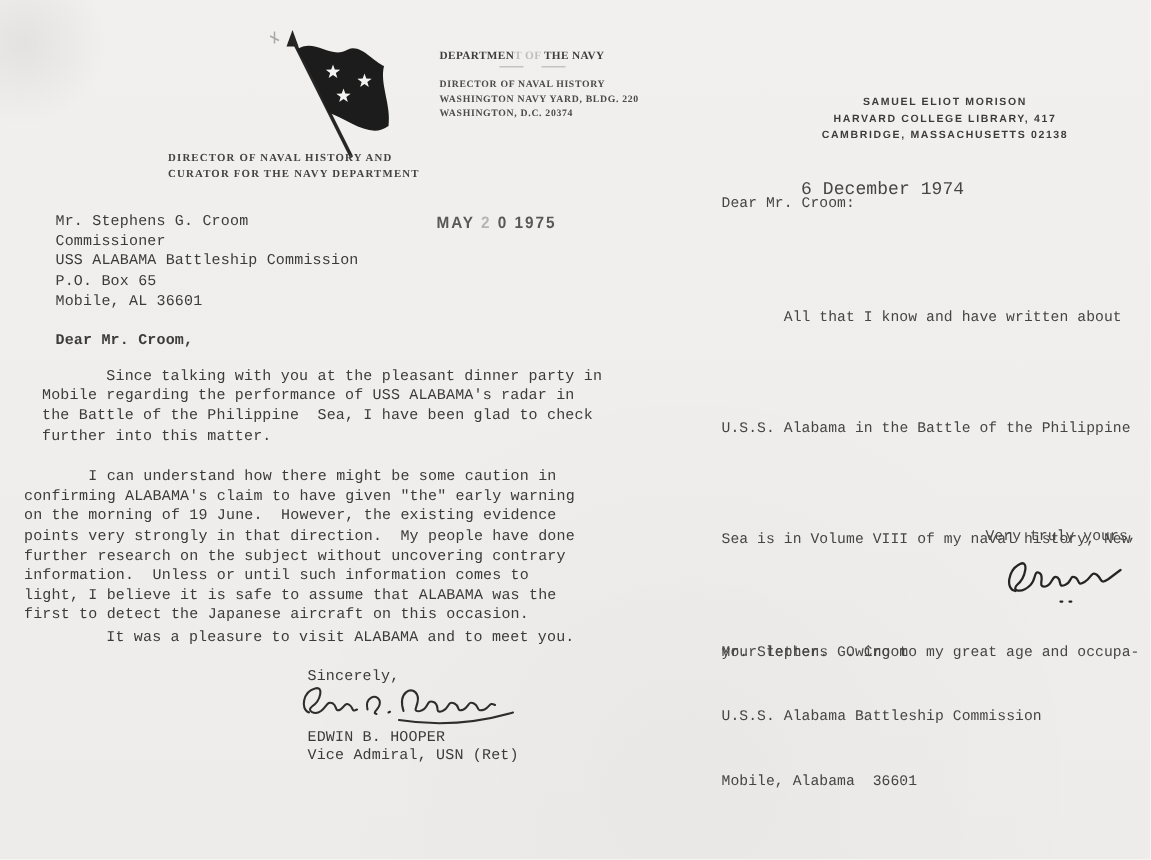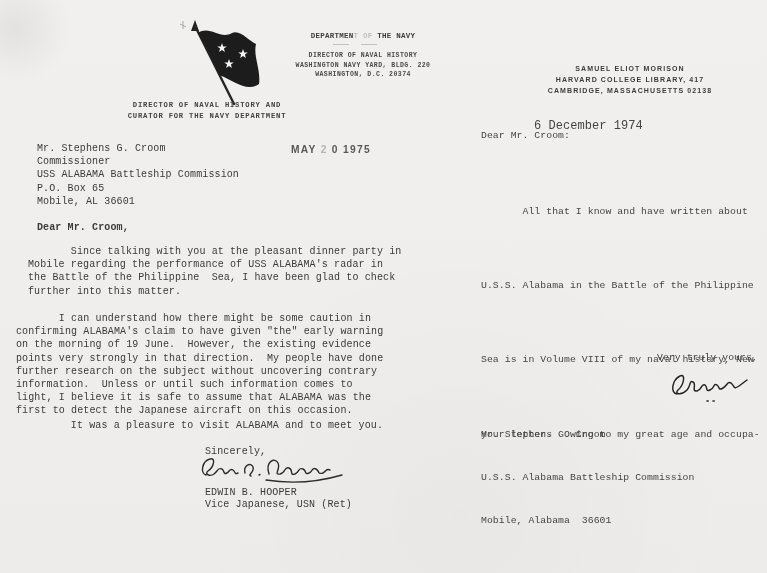--- a/index.html
+++ b/index.html
@@ -13,21 +13,21 @@
   }
   .abs{position:absolute;}
   .pre{white-space:pre;}
   .type-l{font:10px/13.2px "Liberation Mono","DejaVu Sans Mono",monospace;
           letter-spacing:.12px;color:#3b3b3b;}
   .type-r{font:9.8px/24.8px "Liberation Mono","DejaVu Sans Mono",monospace;
           letter-spacing:.05px;color:#454545;}
   .type-r2{font:9.8px/14.4px "Liberation Mono","DejaVu Sans Mono",monospace;
           letter-spacing:.05px;color:#454545;}
   .u{text-underline-offset:2px;}
-  .lh{font-family:Liberation Mono, monospace;color:#464646;text-align:center;}
+  .lh{font-family:Liberation Serif, serif;color:#464646;}
   .lh-title{font-size:7.5px;font-weight:700;letter-spacing:.25px;color:#3e3e3e;white-space:pre;}
   .lh-line{font-size:6.5px;font-weight:600;letter-spacing:.45px;line-height:9.6px;color:#4a4a4a;}
   .office-line{font-size:7.2px;font-weight:600;letter-spacing:.8px;line-height:10.5px;color:#434343;}
   .lh2-line{font-size:7px;font-weight:700;letter-spacing:1.1px;line-height:11px;color:#3c3c3c;
             font-family:"Liberation Sans","DejaVu Sans",sans-serif;text-align:center;}
   .stamp{font-family:"Liberation Sans","DejaVu Sans",sans-serif;font-weight:700;
          font-size:11px;letter-spacing:1.4px;color:#585858;transform:scaleX(.93);
          transform-origin:left;white-space:pre;}
   .stamp .faint{opacity:.38;}
   .faded{opacity:.28;}
@@ -101,21 +101,21 @@
     <g fill="none" stroke="#2d2d2d" stroke-width="1.4" stroke-linecap="round">
       <path d="M10,22 C4,20 6,8 14,6 C20,4 18,14 12,18 C8,21 14,24 18,21 C22,18 22,14 26,16 C29,18 27,22 31,20 C34,18 34,15 37,17 C40,19 38,22 42,20"></path>
       <path d="M49,20 C47,12 55,9 57,14 C59,19 51,22 55,23"></path>
       <path d="M63,22 l1,-0.5"></path>
       <path d="M73,21 C69,8 79,4 82,10 C85,16 77,22 84,21 C90,20 88,13 93,15 C98,17 93,23 99,21 C104,19 102,14 107,16 C111,18 108,22 113,20 C117,18 116,14 120,16 C124,18 121,22 127,20 C131,18 130,15 134,17"></path>
       <path d="M70,27 C95,31 122,29 146,22"></path>
     </g>
   </svg>
 
   <div class="abs type-l" style="left:205px;top:486px;">EDWIN B. HOOPER</div>
-  <div class="abs type-l" style="left:205px;top:498px;">Vice Japanese, USN (Ret)</div>
+  <div class="abs type-l" style="left:205px;top:498px;">Vice Admiral, USN (Ret)</div>
 
   <div class="abs" style="left:520px;top:63px;width:220px;">
     <div class="lh2-line">SAMUEL ELIOT MORISON</div>
     <div class="lh2-line">HARVARD COLLEGE LIBRARY, 417</div>
     <div class="lh2-line">CAMBRIDGE, MASSACHUSETTS 02138</div>
   </div>
 
   <div class="abs type-r2" style="left:534px;top:100px;font-size:12px;margin-top:19px;">6 December 1974</div>
 
   <div class="abs type-r2" style="left:481px;top:129px;">Dear Mr. Croom:</div>

